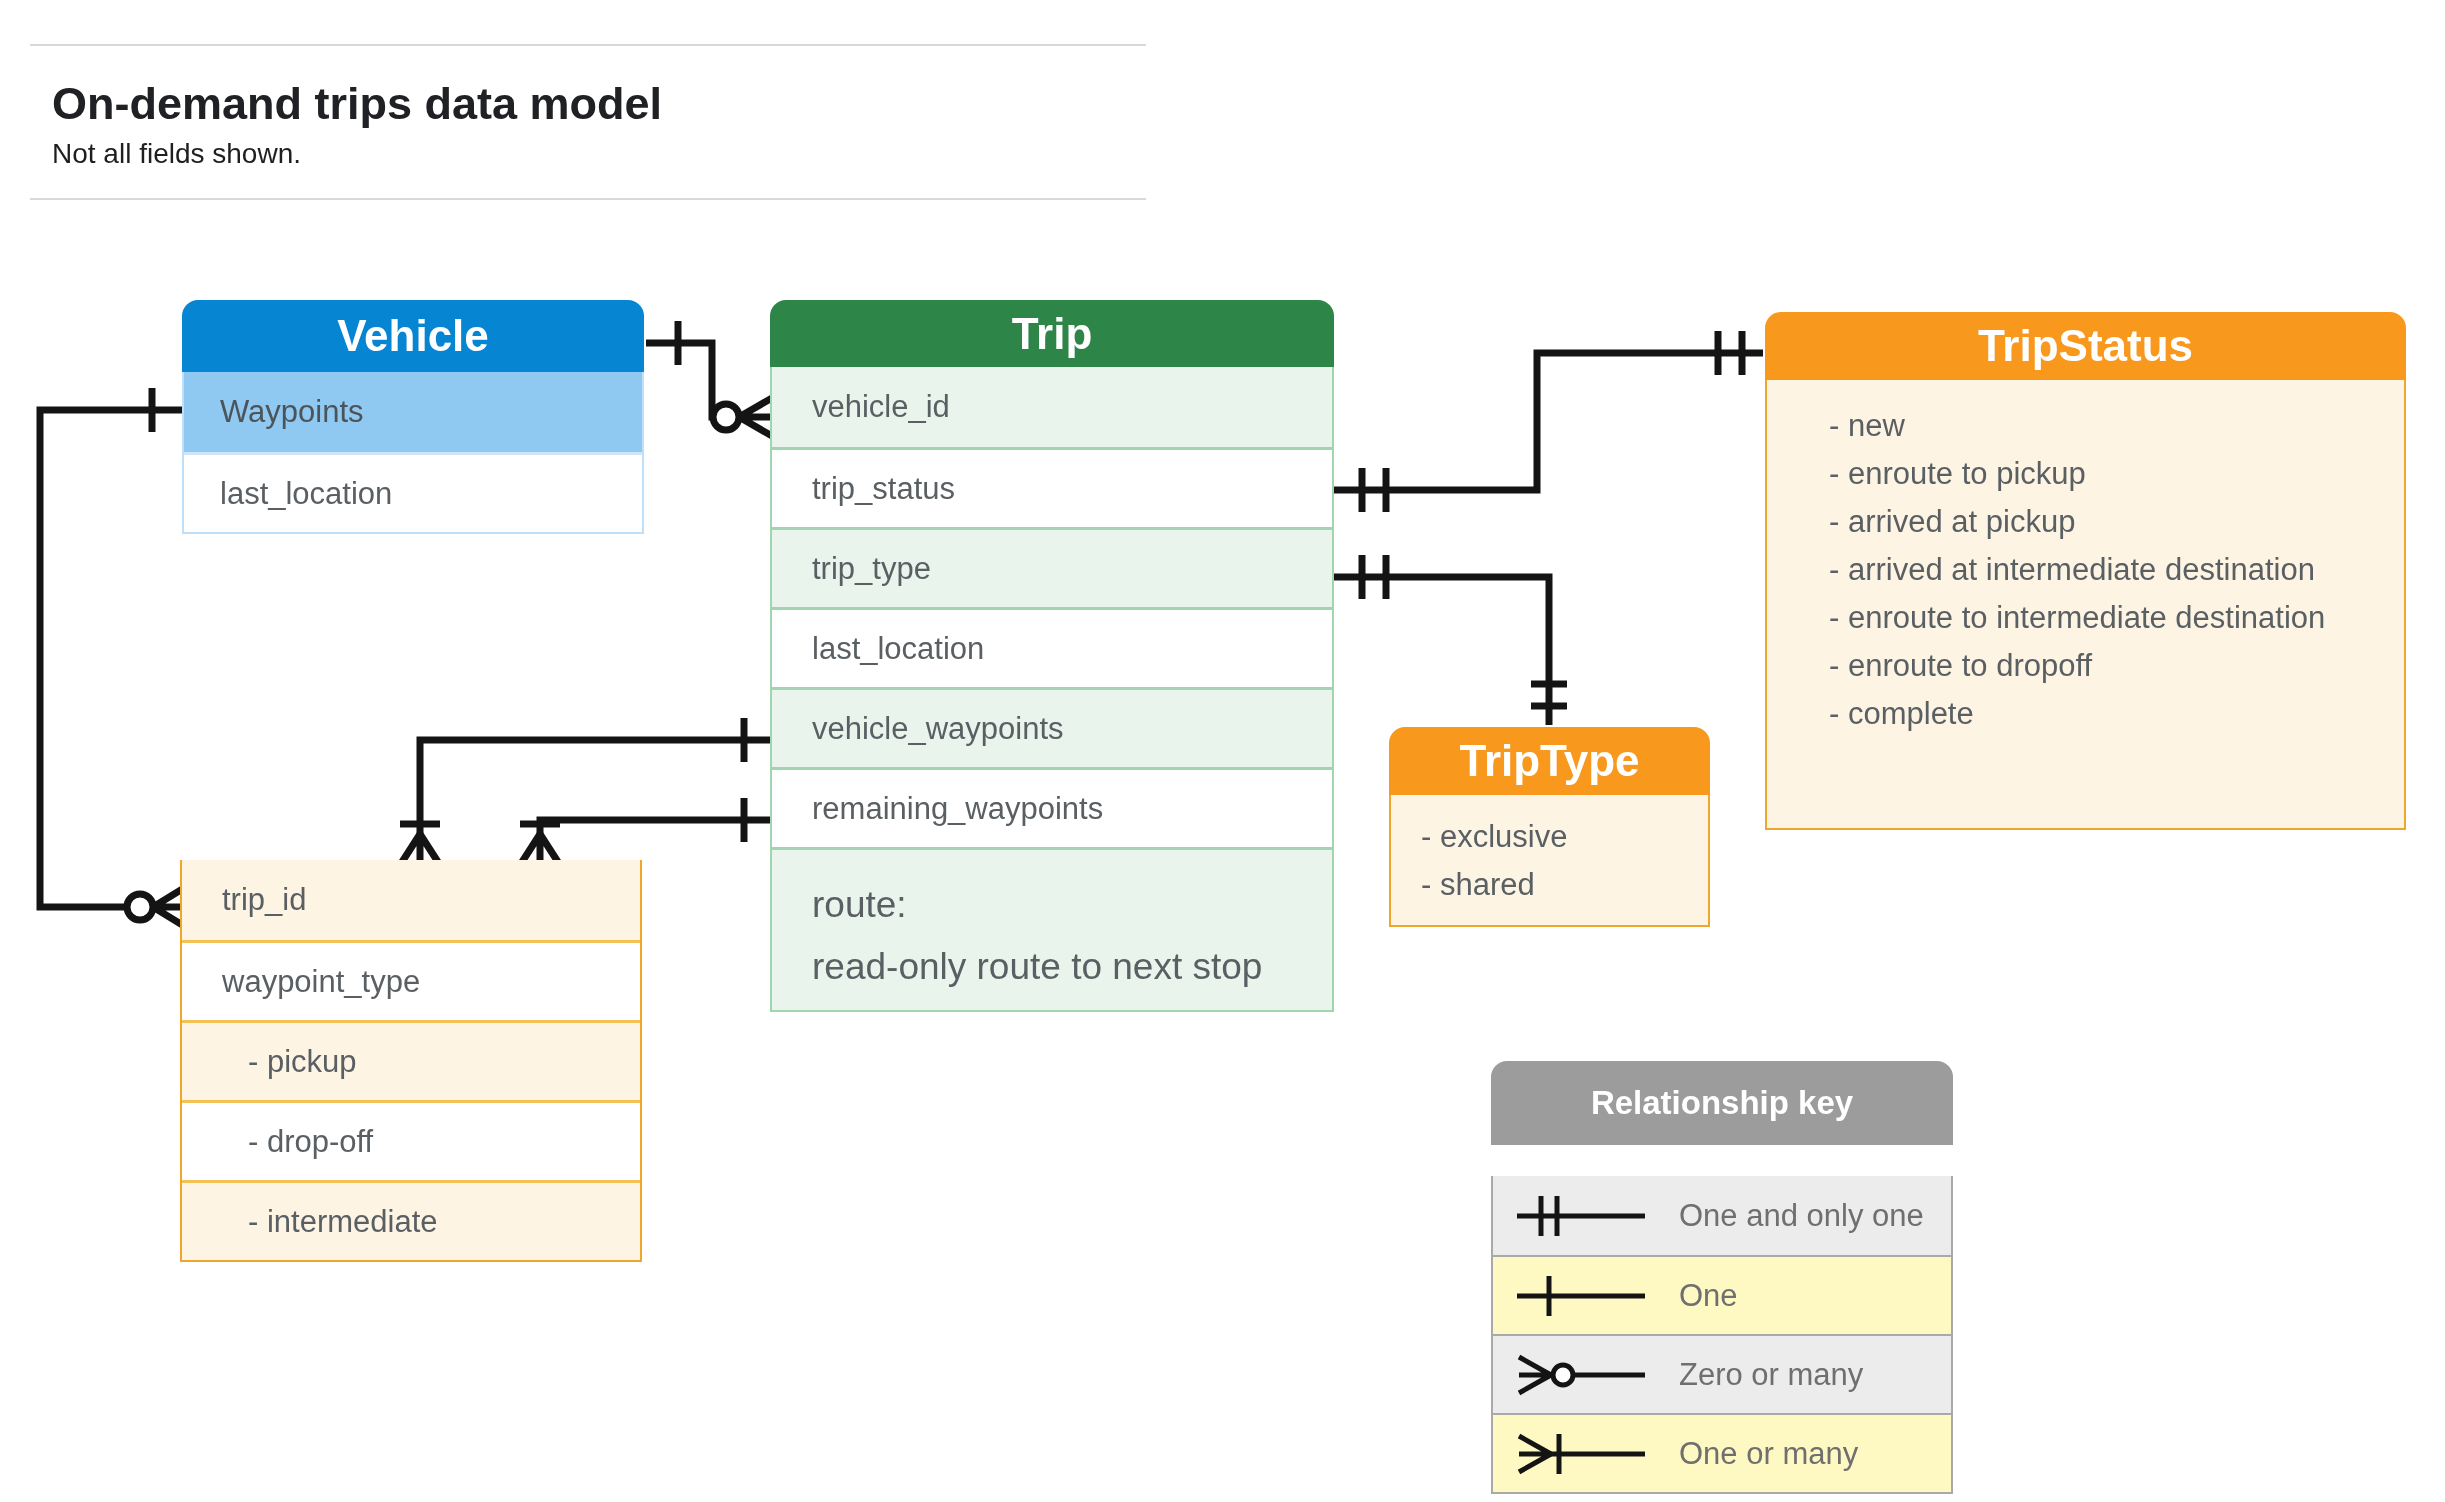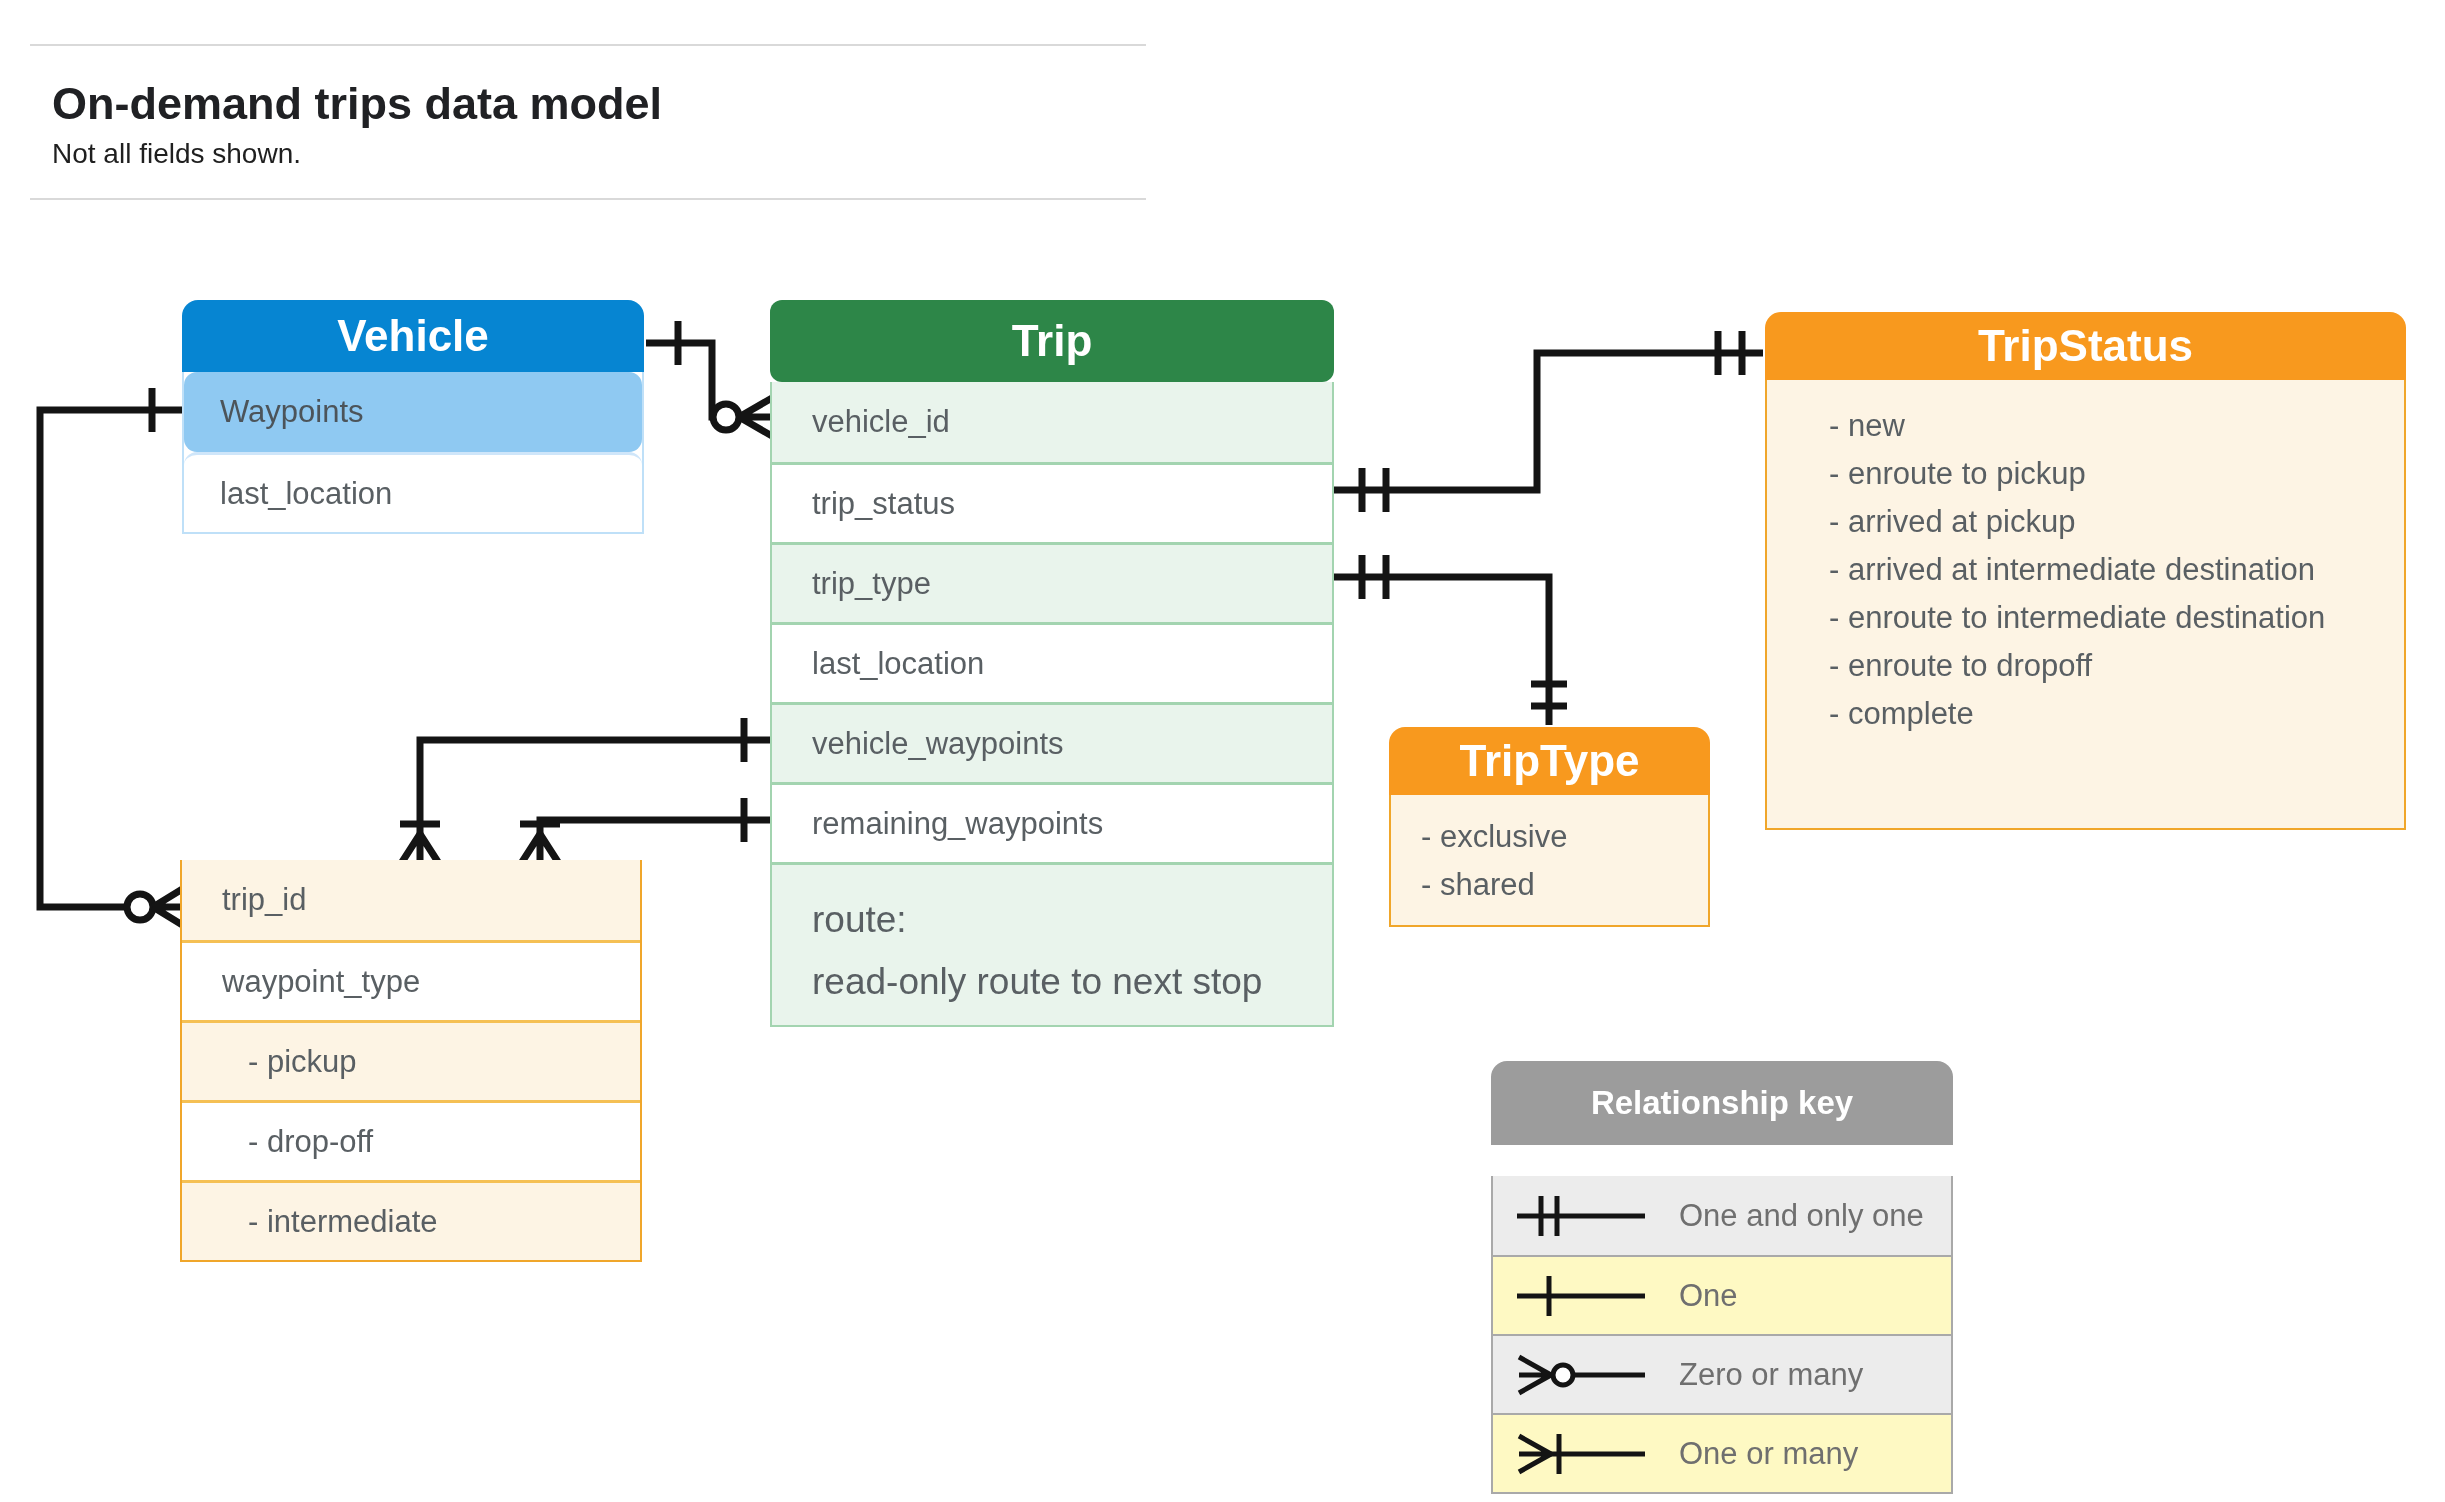--- a/index.html
+++ b/index.html
@@ -44,25 +44,25 @@
     font-size: 31px; color: #595f63;
   }
   .row.indent { padding-left: 66px; }
 
   
   .vehicle { left: 182px; top: 300px; width: 462px; }
   .vehicle .entity-header { height: 72px; background: #0685d2; }
   .vehicle .entity-body { border: 2px solid #bfe0f8; border-top: none; }
   .vehicle .row-highlight { background: #8fc9f2; color: #4c545a; }
   .vehicle .row + .row { border-top: 3px solid #cfe6fa; }
-  .vehicle .row { padding-left: 36px; border-radius: 13px; }
+  .vehicle .row { padding-left: 36px; }
 
   
   .trip { left: 770px; top: 300px; width: 564px; }
-  .trip .entity-header { height: 82px; background: #2d8648; border-radius: 12px; }
+  .trip .entity-header { height: 67px; background: #2d8648; }
   .trip .entity-body { border: 2px solid #a3d4b0; border-top: none; }
   .trip .row + .row, .trip .row-multi { border-top: 3px solid #a3d4b0; }
   .trip .tint { background: #e9f4ec; }
   .trip .row-multi {
     display: block; height: 163px; padding: 24px 0 0 40px;
     font-size: 37px; color: #595f63; line-height: 62px;
   }
 
   
   .orange .entity-header { height: 68px; background: #f8991e; }

